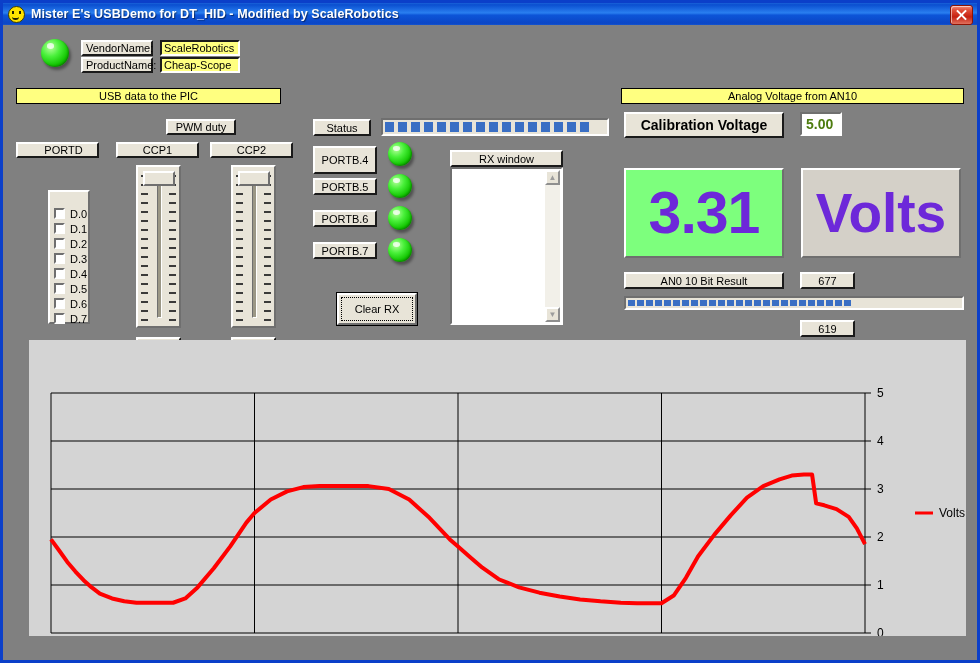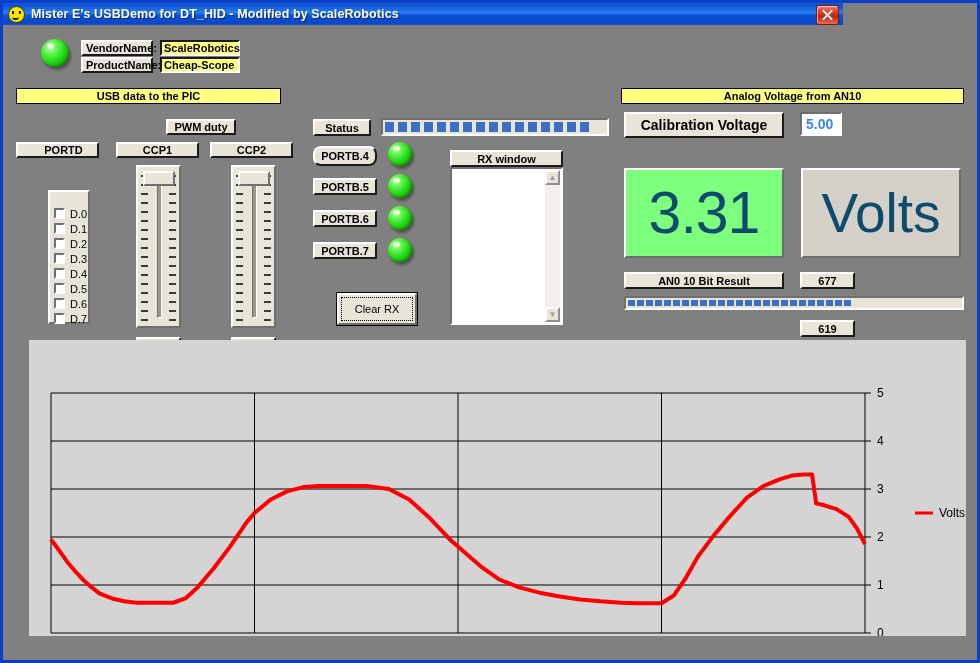--- a/index.html
+++ b/index.html
@@ -11,21 +11,21 @@
   #app{position:relative;width:980px;height:663px;overflow:hidden;}
 
   
   .win-frame{
     position:absolute;left:0;top:0;width:980px;height:663px;
     background:#808080;
     border:3px solid #0b3fc9;
     box-sizing:border-box;
   }
   .titlebar{
-    position:absolute;left:3px;top:3px;width:840px;height:22px;
+    position:absolute;left:3px;top:3px;width:974px;height:22px;
     background:linear-gradient(to bottom,#1a62d8 0%,#0a4fd0 8%,#2a7ff0 45%,#0d55d8 55%,#0b46c6 92%,#1455cf 100%);
     display:flex;align-items:center;
   }
   .title-smiley{
     width:15px;height:15px;margin-left:5px;margin-right:6px;
     border-radius:50%;
     background:#ffe400;
     border:1px solid #3b3b00;
     position:relative;flex:0 0 auto;
   }
@@ -87,25 +87,25 @@
     border-right-color:#ffffff;border-bottom-color:#ffffff;
     color:#000;font-size:11px;
     display:flex;align-items:center;
     padding-left:2px;box-sizing:border-box;
   }
   .whitefield{
     background:#ffffff;
     border:2px solid;
     border-top-color:#6f6f6f;border-left-color:#6f6f6f;
     border-right-color:#ffffff;border-bottom-color:#ffffff;
-    color:#3b82f6;
+    color:#4d7c0f;
     display:flex;align-items:center;
     box-sizing:border-box;
   }
-  .abs{position:absolute;font-weight:bold;}
+  .abs{position:absolute;}
 
   
   .led{
     position:absolute;border-radius:50%;
     background:radial-gradient(circle at 34% 30%, #b6ff9c 0%, #49f03a 34%, #11c400 68%, #0a8f00 100%);
     box-shadow:2px 3px 3px rgba(0,0,0,.38), inset -1px -1px 2px rgba(0,0,0,.3);
   }
   .led:after{
     content:"";position:absolute;left:22%;top:16%;width:26%;height:20%;
     border-radius:50%;background:rgba(255,255,255,.75);
@@ -205,21 +205,21 @@
   }
 
   
   .bigbox{
     position:absolute;
     border:2px solid;
     border-top-color:#ffffff;border-left-color:#ffffff;
     border-right-color:#6f6f6f;border-bottom-color:#6f6f6f;
     box-sizing:border-box;
     display:flex;align-items:center;justify-content:center;
-    font-weight:normal;color:#0c4a6e;
+    font-weight:bold;color:#6d28d9;
   }
 
   
   .chartpanel{
     position:absolute;background:#d4d4d4;
     box-sizing:border-box;
   }
 </style>
 </head>
 <body>
@@ -395,21 +395,21 @@
         <div class="pblk" style="width: 9px; height: 10px; margin-right: 4px;"></div>
         <div class="pblk" style="width: 9px; height: 10px; margin-right: 4px;"></div>
         <div class="pblk" style="width: 9px; height: 10px; margin-right: 4px;"></div>
         <div class="pblk" style="width: 9px; height: 10px; margin-right: 4px;"></div>
         <div class="pblk" style="width: 9px; height: 10px; margin-right: 4px;"></div>
         <div class="pblk" style="width: 9px; height: 10px; margin-right: 4px;"></div>
         <div class="pblk" style="width: 9px; height: 10px; margin-right: 4px;"></div>
         <div class="pblk" style="width: 9px; height: 10px; margin-right: 4px;"></div>
       </div>
 
-    <div class="lbl abs" style="left:310px;top:121px;width:64px;height:20px;border-radius:8px;">PORTB.4</div>
+    <div class="lbl abs" style="left:310px;top:121px;width:64px;height:28px;">PORTB.4</div>
     <div class="led abs" style="left:385px;top:117px;width:24px;height:24px;"></div>
 
     <div class="lbl abs" style="left:310px;top:153px;width:64px;height:17px;">PORTB.5</div>
     <div class="led abs" style="left:385px;top:149px;width:24px;height:24px;"></div>
 
     <div class="lbl abs" style="left:310px;top:185px;width:64px;height:17px;">PORTB.6</div>
     <div class="led abs" style="left:385px;top:181px;width:24px;height:24px;"></div>
 
     <div class="lbl abs" style="left:310px;top:217px;width:64px;height:17px;">PORTB.7</div>
     <div class="led abs" style="left:385px;top:213px;width:24px;height:24px;"></div>

